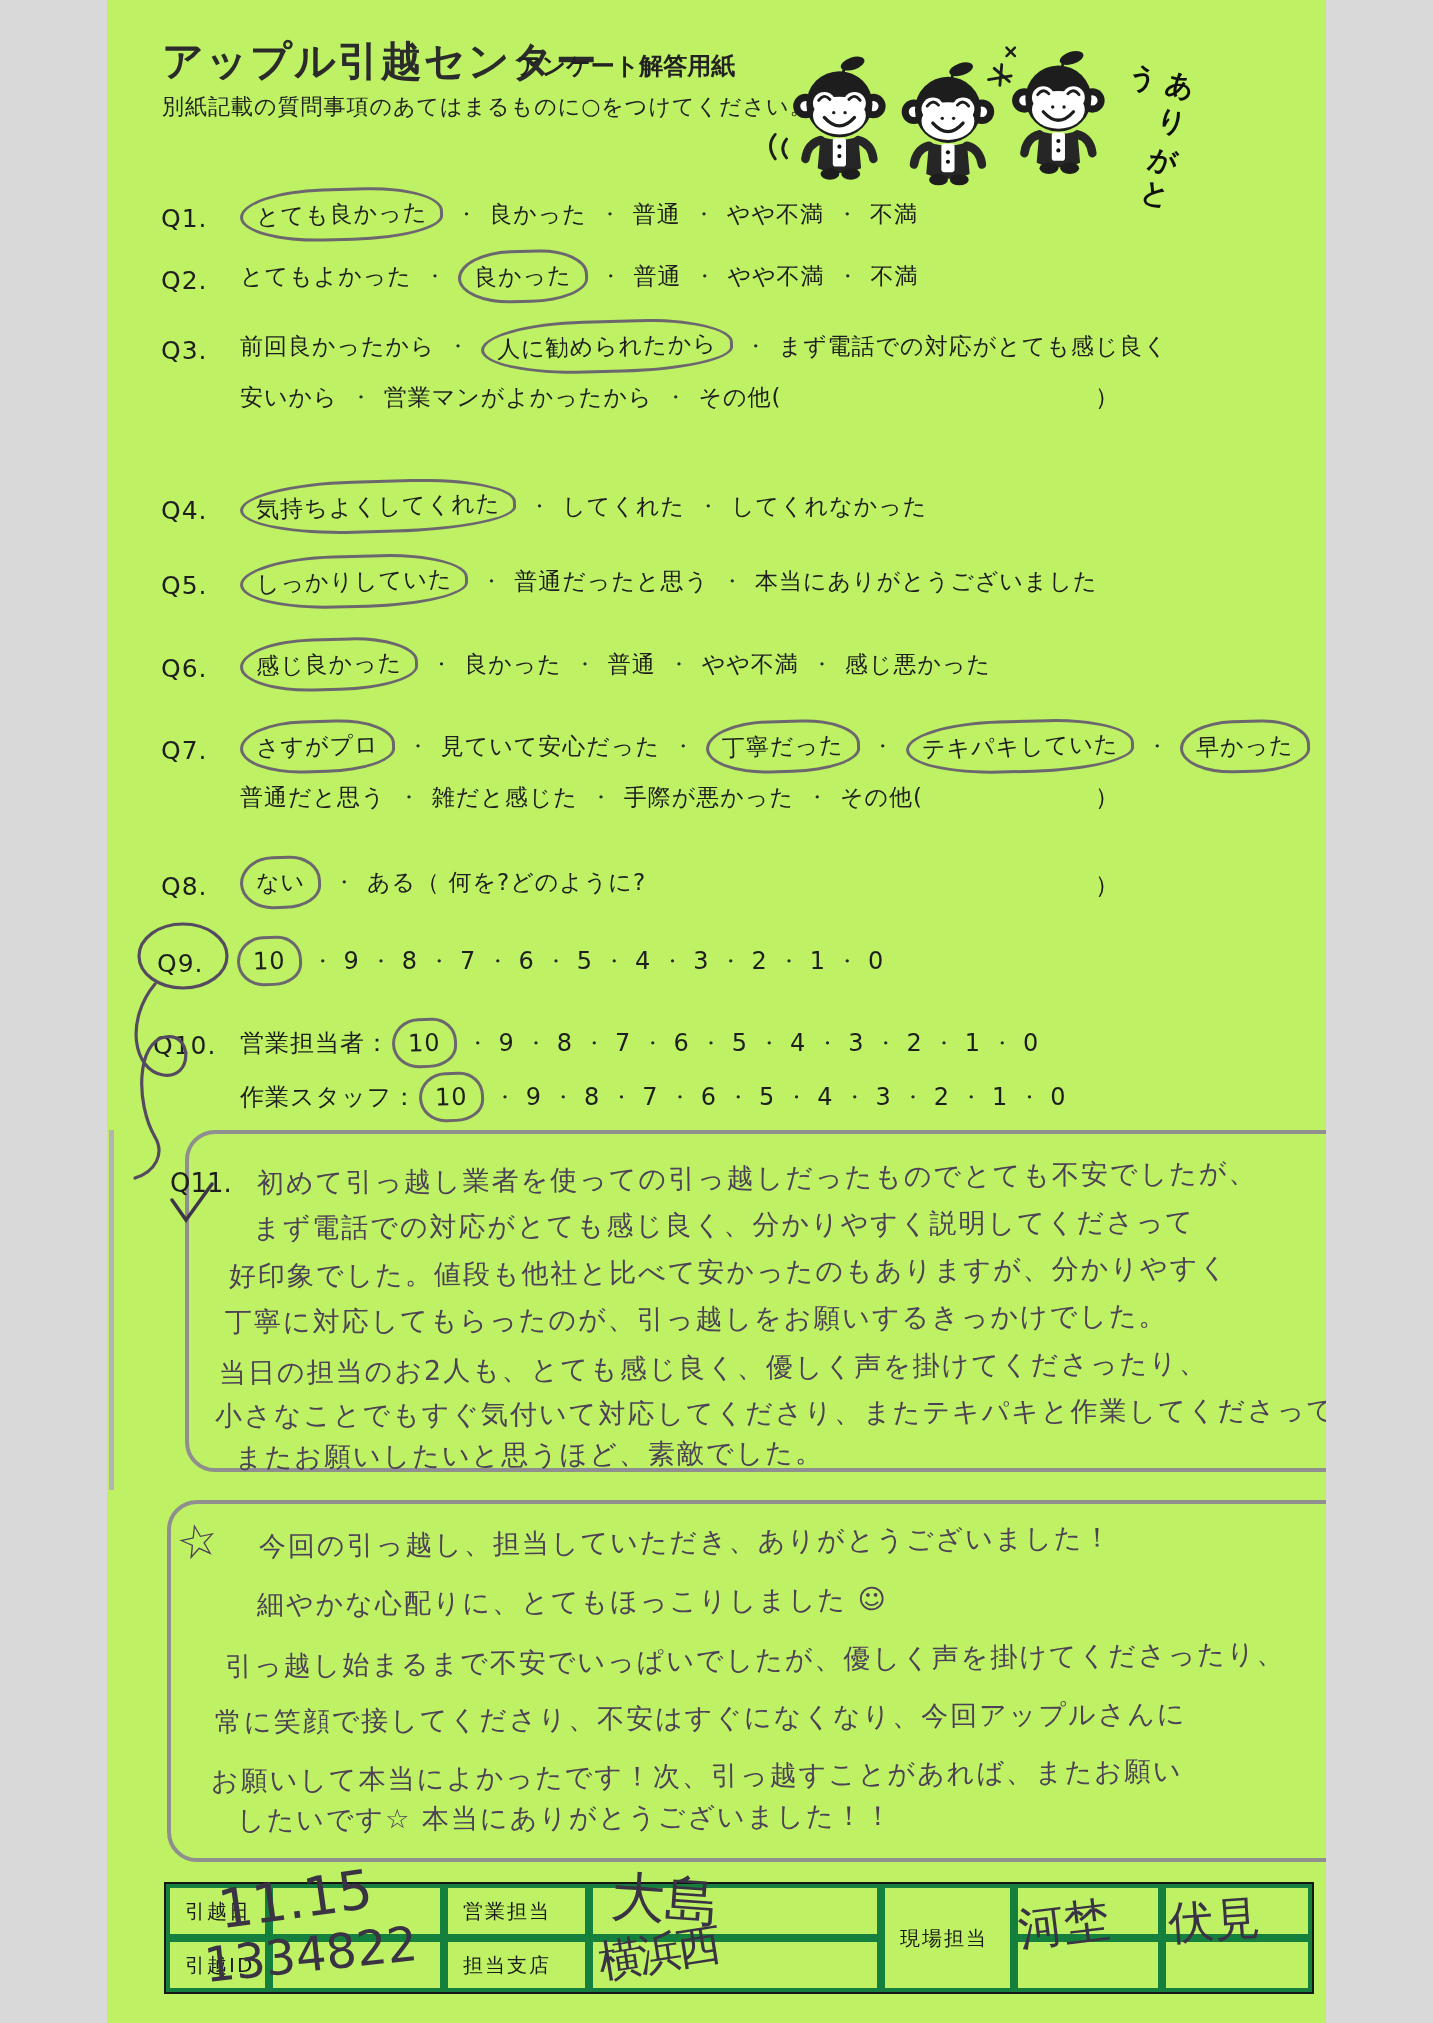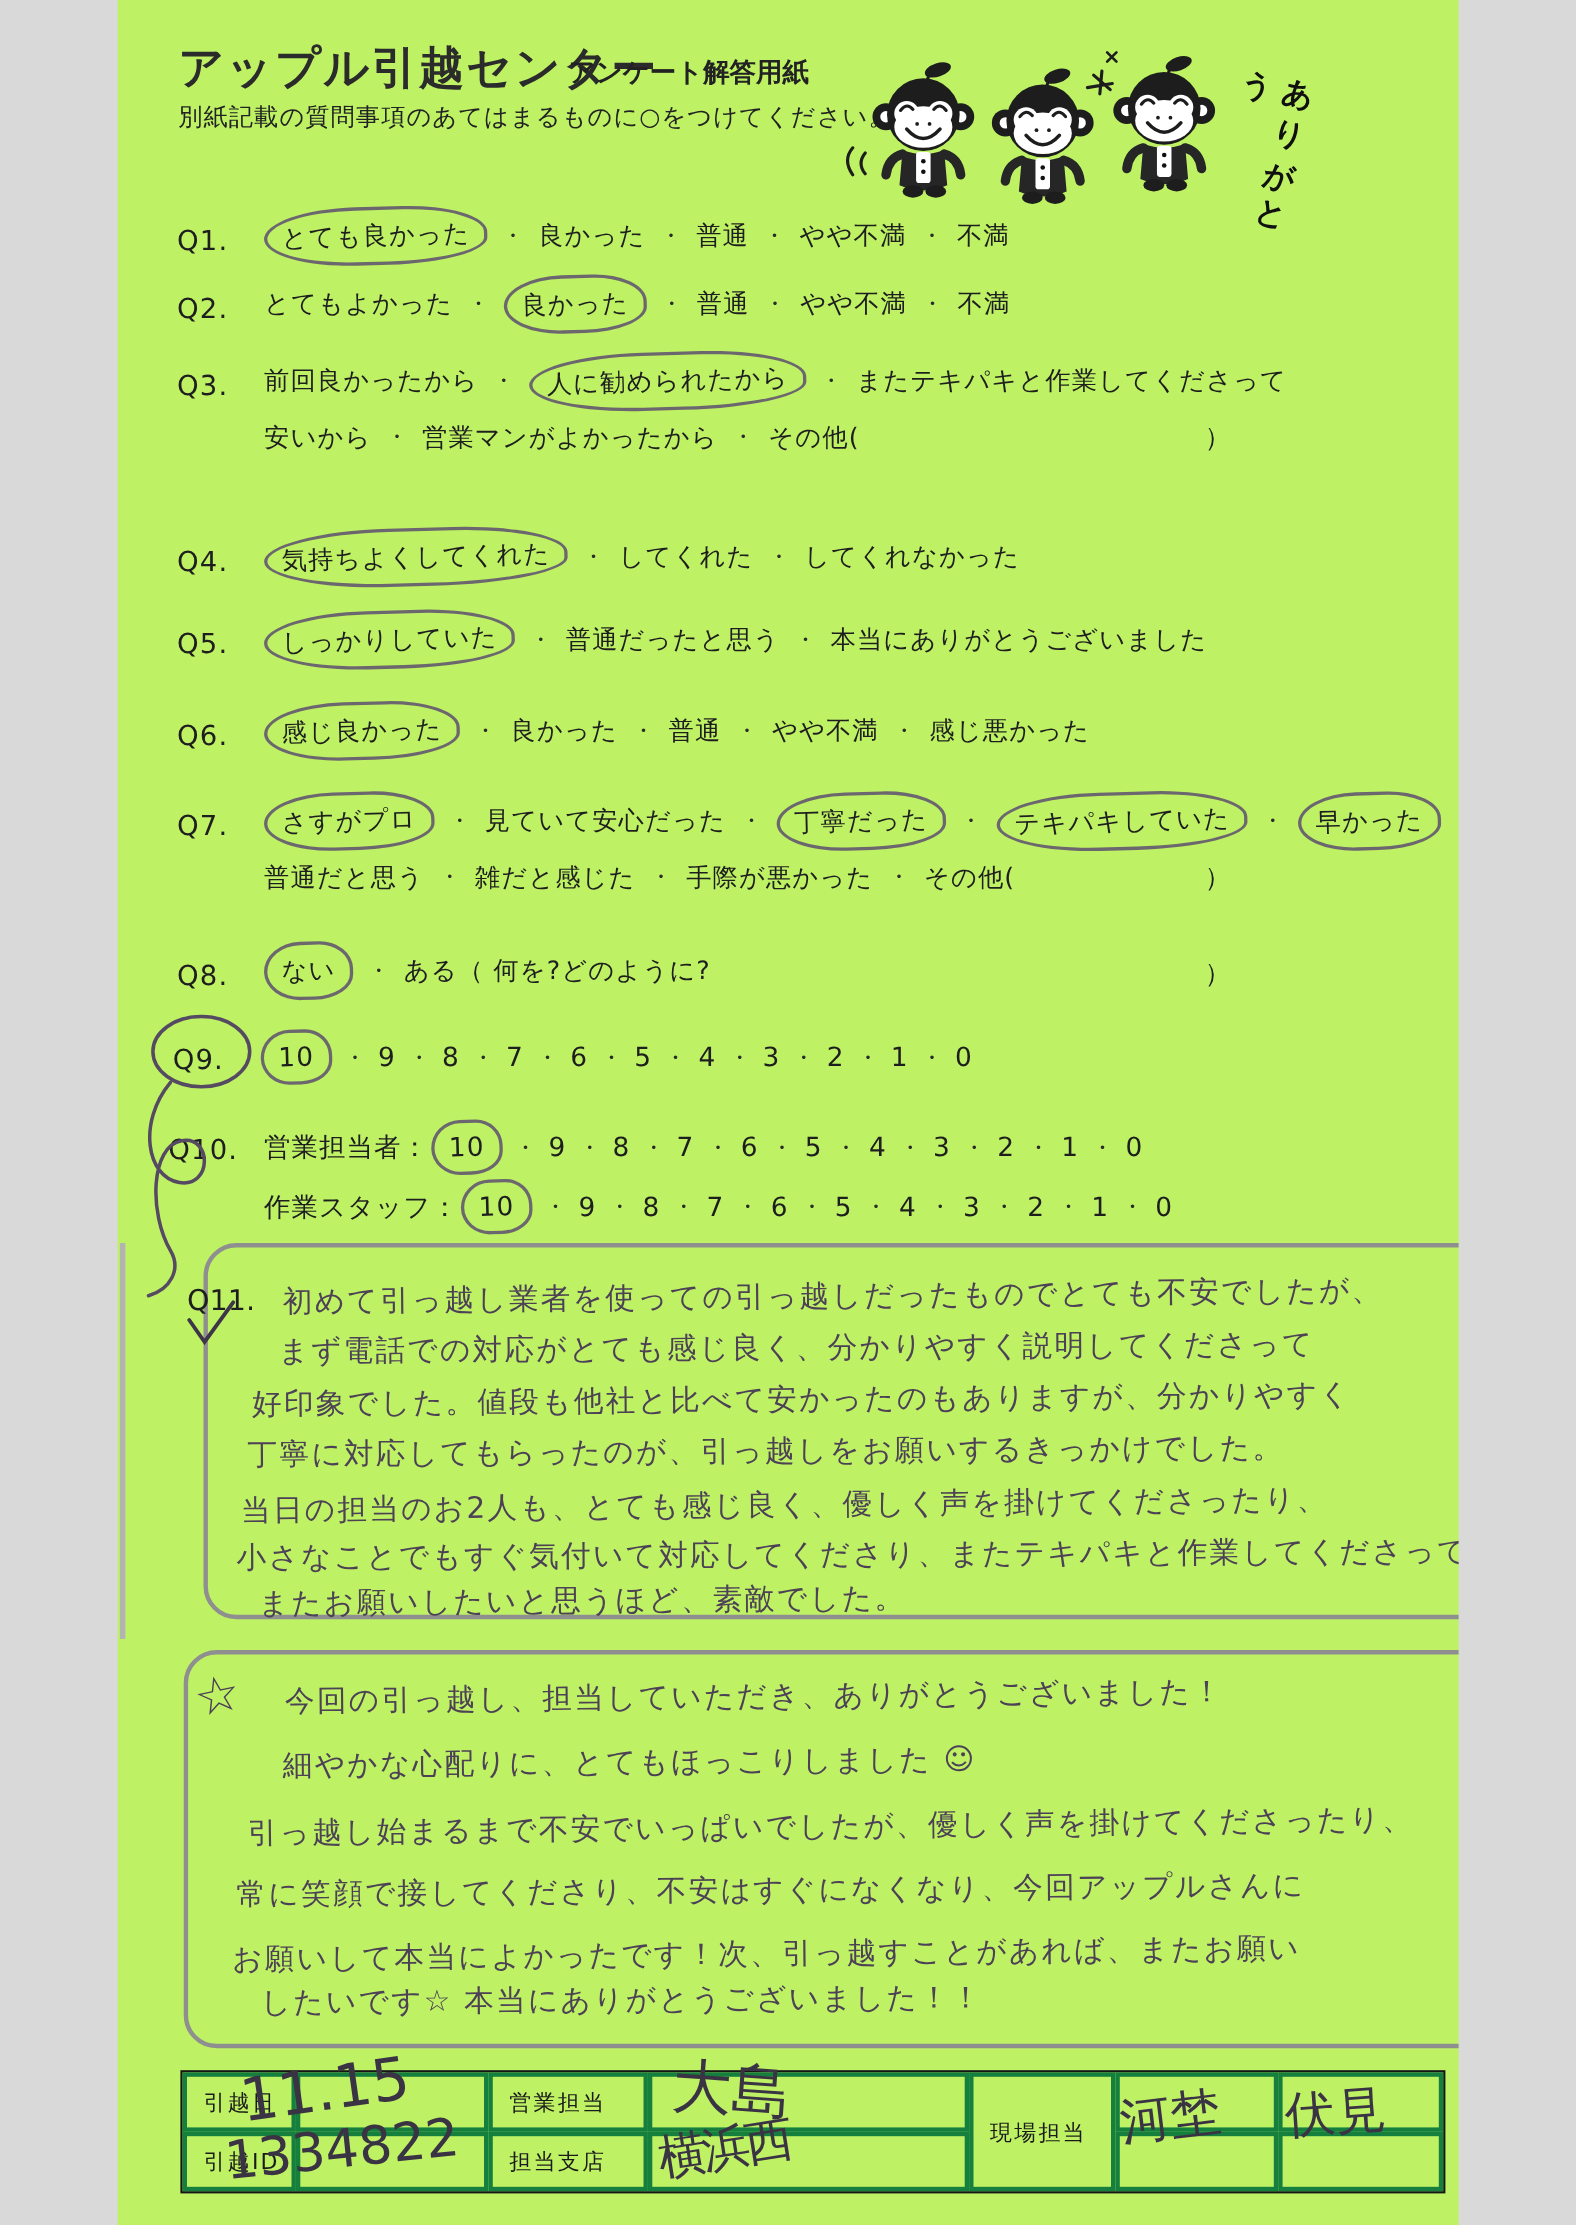--- a/index.html
+++ b/index.html
@@ -116,21 +116,21 @@
     </span>
   </div>
 
   <div class="qrow" style="top:328px">
     <span class="qlabel">Q3.</span>
     <span class="opts">
       <span class="opt">前回良かったから</span>
       <span class="dot">・</span>
       <span class="opt circled">人に勧められたから</span>
       <span class="dot">・</span>
-      <span class="opt">またテキパキと作業してくださって</span>
+      <span class="opt">まず電話での対応がとても感じ良く</span>
     </span>
   </div>
   <div class="qrow" style="top:382px">
     <span class="opts">
       <span class="opt">安いから</span>
       <span class="dot">・</span>
       <span class="opt">営業マンがよかったから</span>
       <span class="dot">・</span>
       <span class="opt">その他(</span>
     </span>

